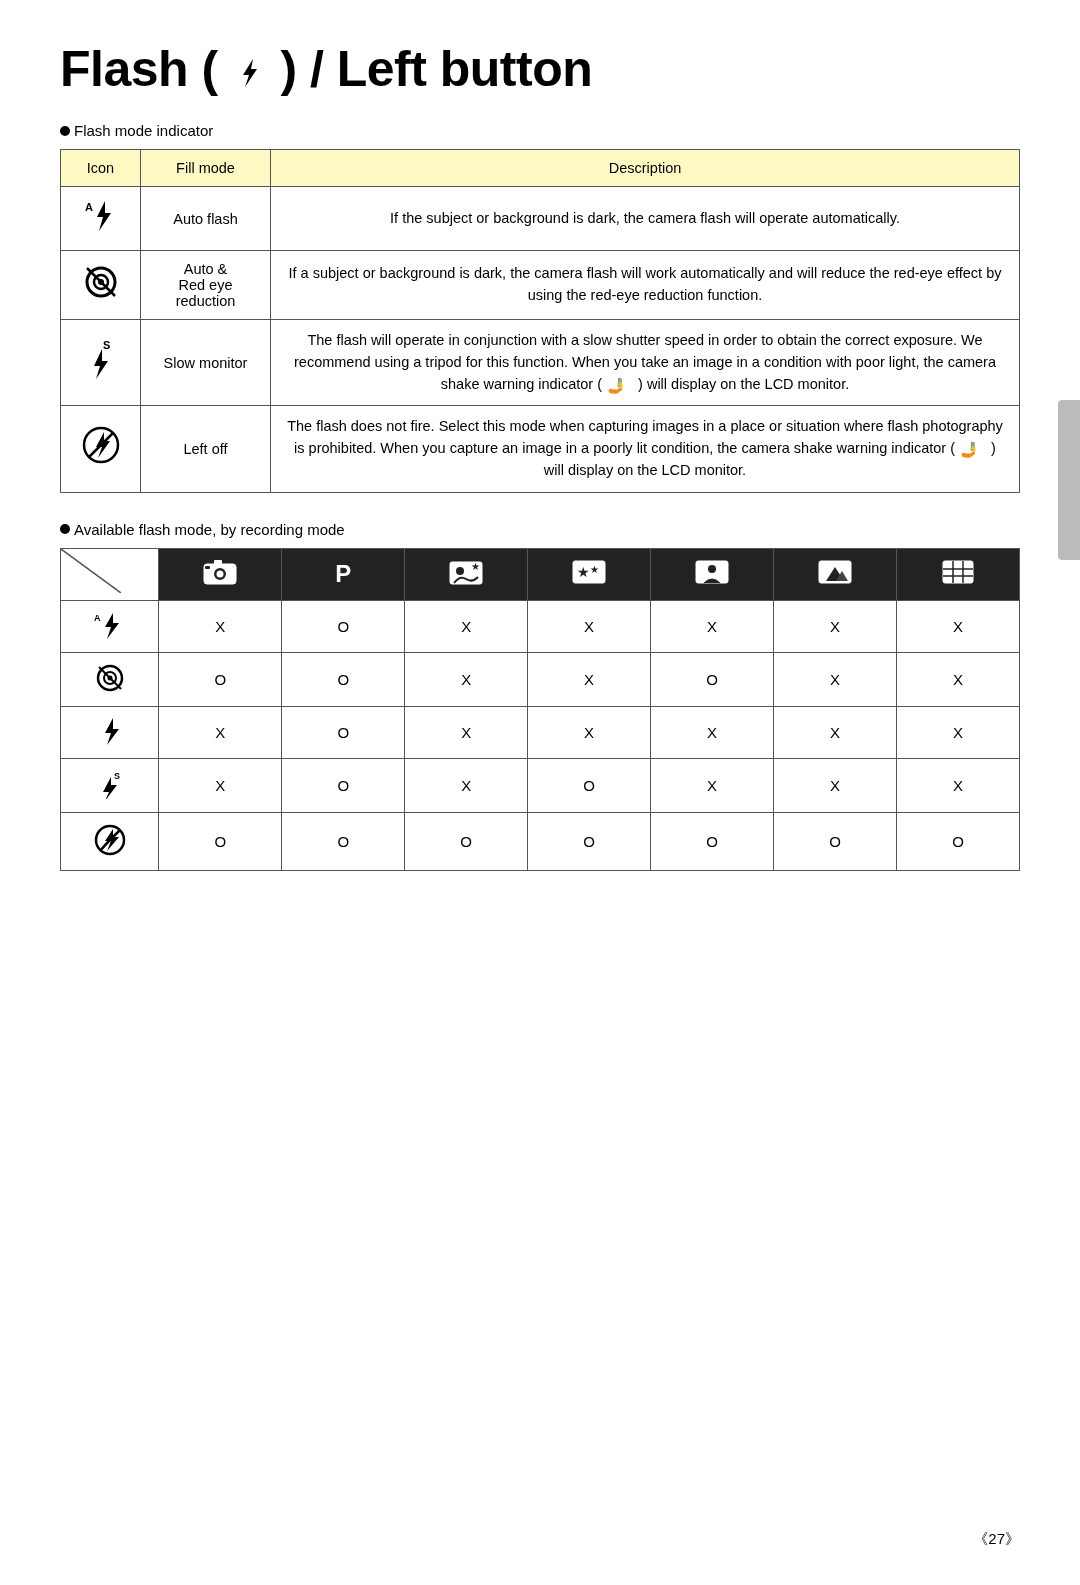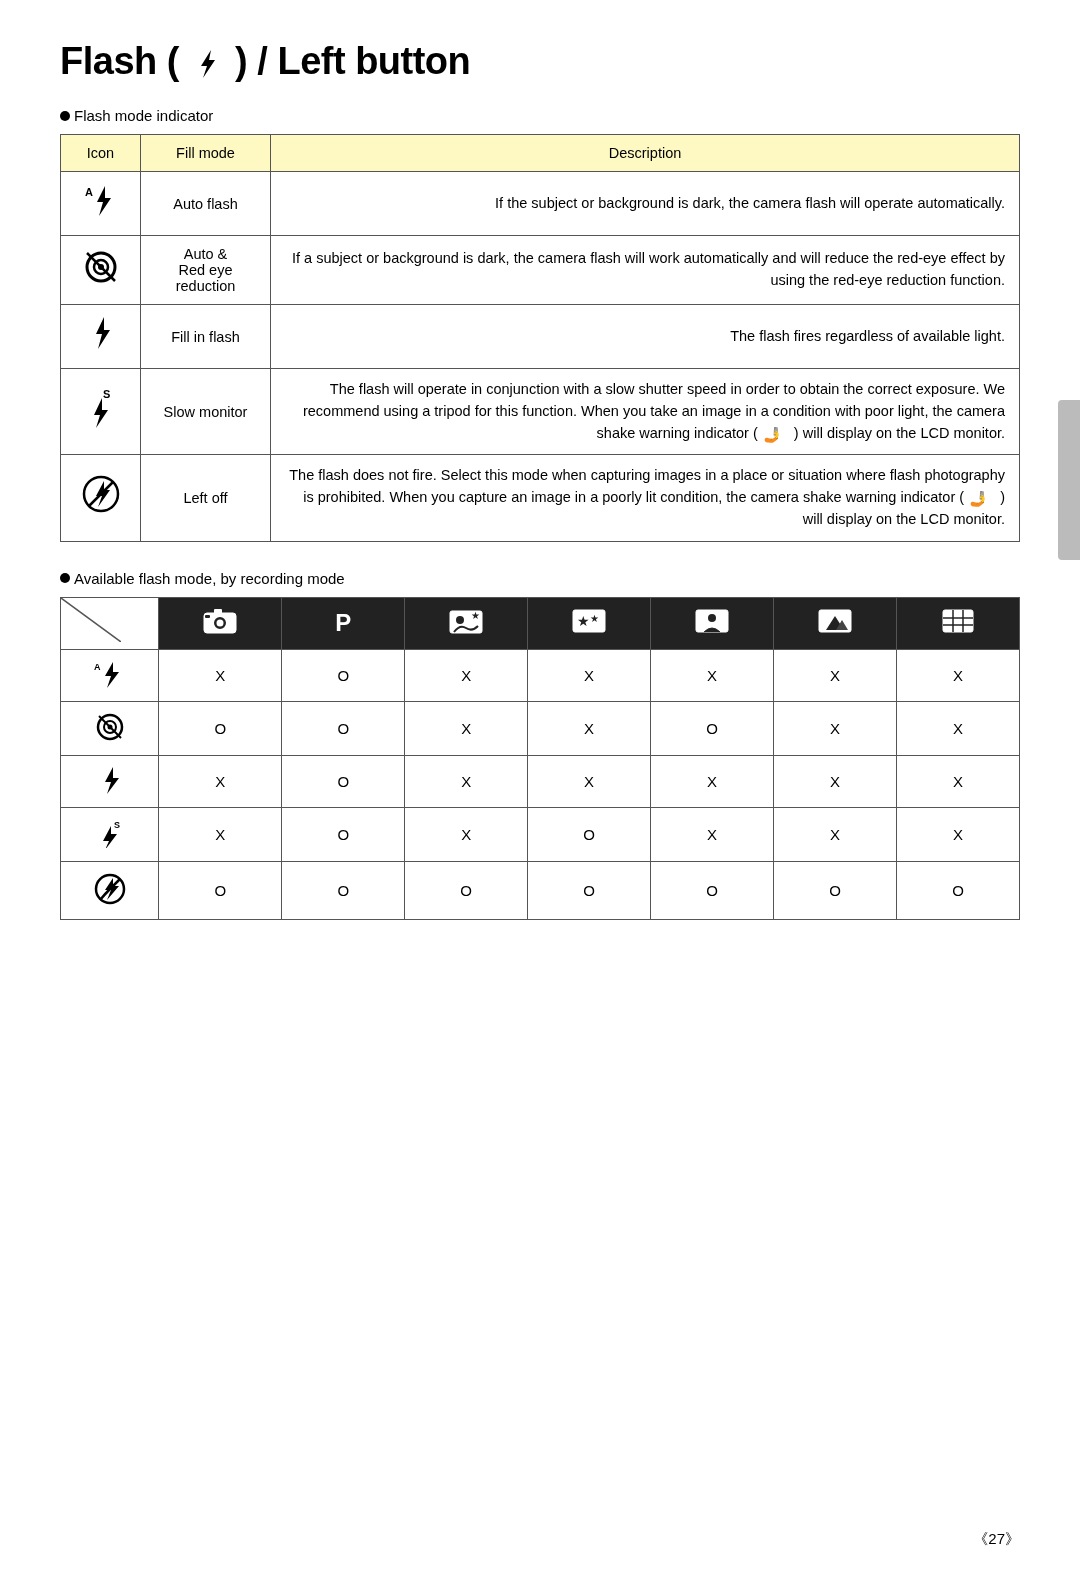--- a/index.html
+++ b/index.html
@@ -5,21 +5,21 @@
     * { margin: 0; padding: 0; box-sizing: border-box; }
     body {
       font-family: Arial, sans-serif;
       background: #fff;
       width: 1080px;
       min-height: 1585px;
       padding: 40px 60px 40px 60px;
       position: relative;
     }
     h1 {
-      font-size: 38px;
+      font-size: 50px;
       font-weight: bold;
       margin-bottom: 24px;
       letter-spacing: -0.5px;
     }
     .section-label {
       display: flex;
       align-items: center;
       gap: 4px;
       margin-bottom: 10px;
       font-size: 15px;
@@ -52,21 +52,21 @@
       text-align: center;
       font-size: 26px;
       width: 80px;
     }
     .mode-cell {
       text-align: center;
       width: 130px;
       margin-left: 23px;
     }
     .desc-cell {
-      text-align: right;
+      text-align: center;
       line-height: 1.5;
     }
     
     .avail-table th {
       background: #222;
       color: #fff;
       text-align: center;
       font-size: 20px;
       padding: 8px 6px;
     }
@@ -138,29 +138,20 @@
           <circle cx="19" cy="19" r="3" fill="#000"></circle>
           <line x1="5" y1="5" x2="33" y2="33" stroke="#000" stroke-width="2.5"></line>
         </svg>
       </td>
       <td class="mode-cell" style="white-space:pre-line">Auto &amp;
 Red eye
 reduction</td>
       <td class="desc-cell">If a subject or background is dark, the camera flash will work automatically and will reduce the red-eye effect by using the red-eye reduction function.</td>
     </tr>
 
-    <tr>
-      <td class="icon-cell">
-        <svg width="36" height="36" viewBox="0 0 36 36">
-          <polygon points="21,2 13,19 19,19 15,34 27,15 21,15" fill="#000"></polygon>
-        </svg>
-      </td>
-      <td class="mode-cell">Fill in flash</td>
-      <td class="desc-cell">The flash fires regardless of available light.</td>
-    </tr>
 
     <tr>
       <td class="icon-cell">
         <svg width="40" height="40" viewBox="0 0 40 40">
           <text x="22" y="10" font-size="11" font-weight="bold" font-family="Arial">S</text>
           <polygon points="21,10 13,27 19,27 15,40 27,22 21,22" fill="#000"></polygon>
         </svg>
       </td>
       <td class="mode-cell">Slow monitor</td>
       <td class="desc-cell">The flash will operate in conjunction with a slow shutter speed in order to obtain the correct exposure. We recommend using a tripod for this function. When you take an image in a condition with poor light, the camera shake warning indicator ( 

